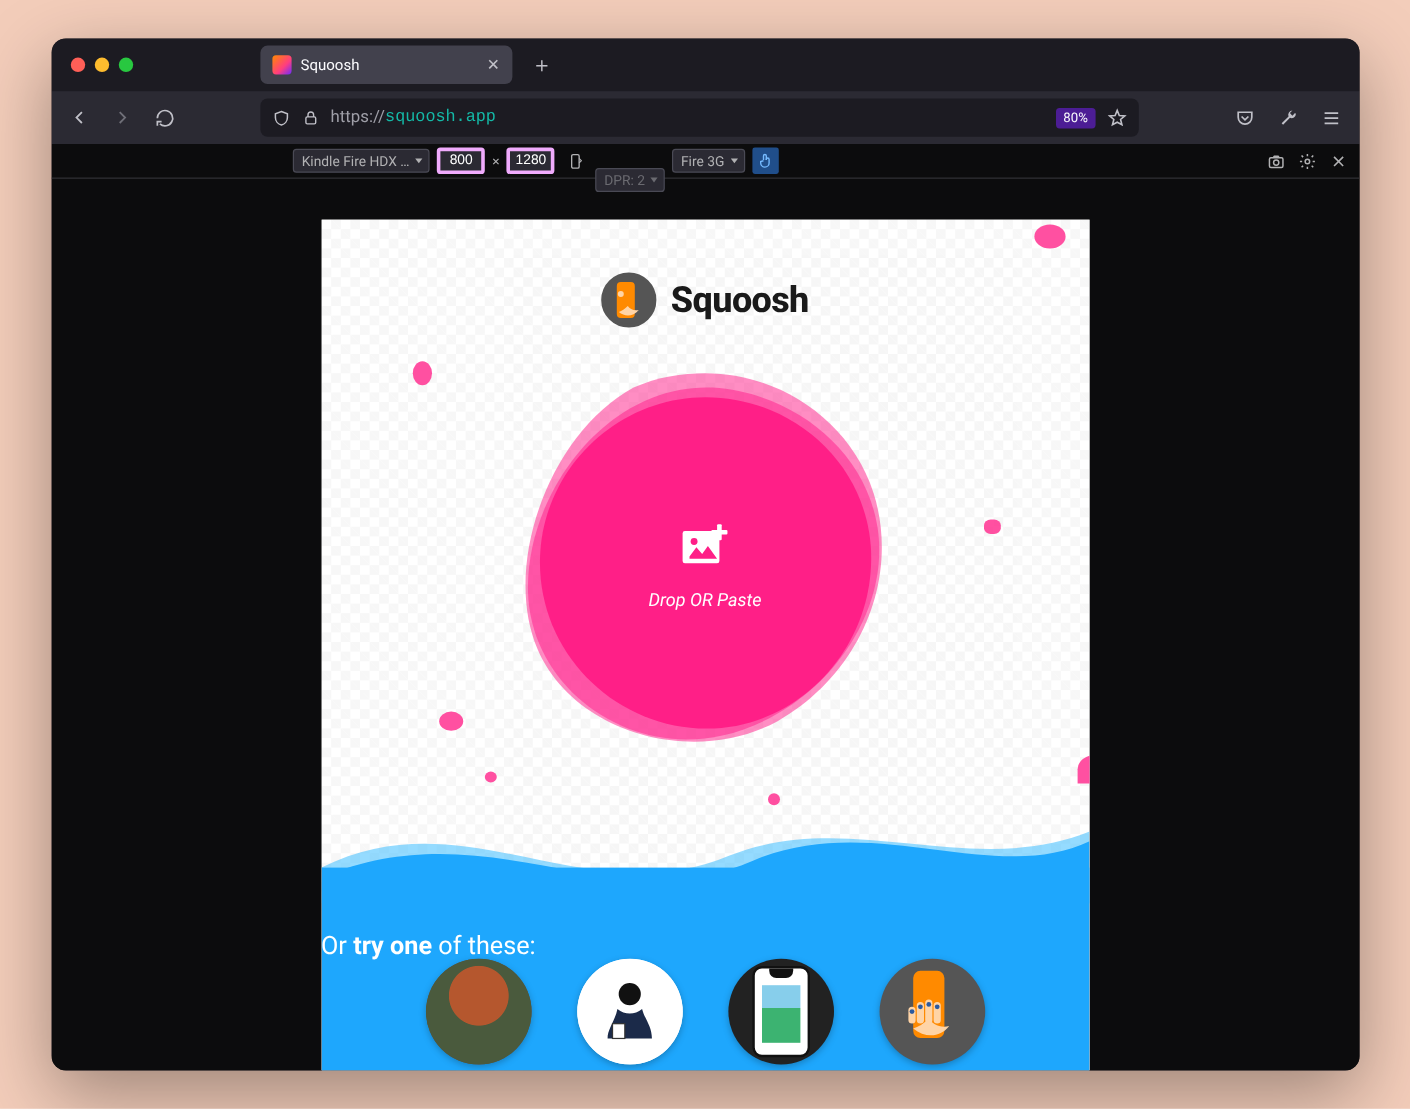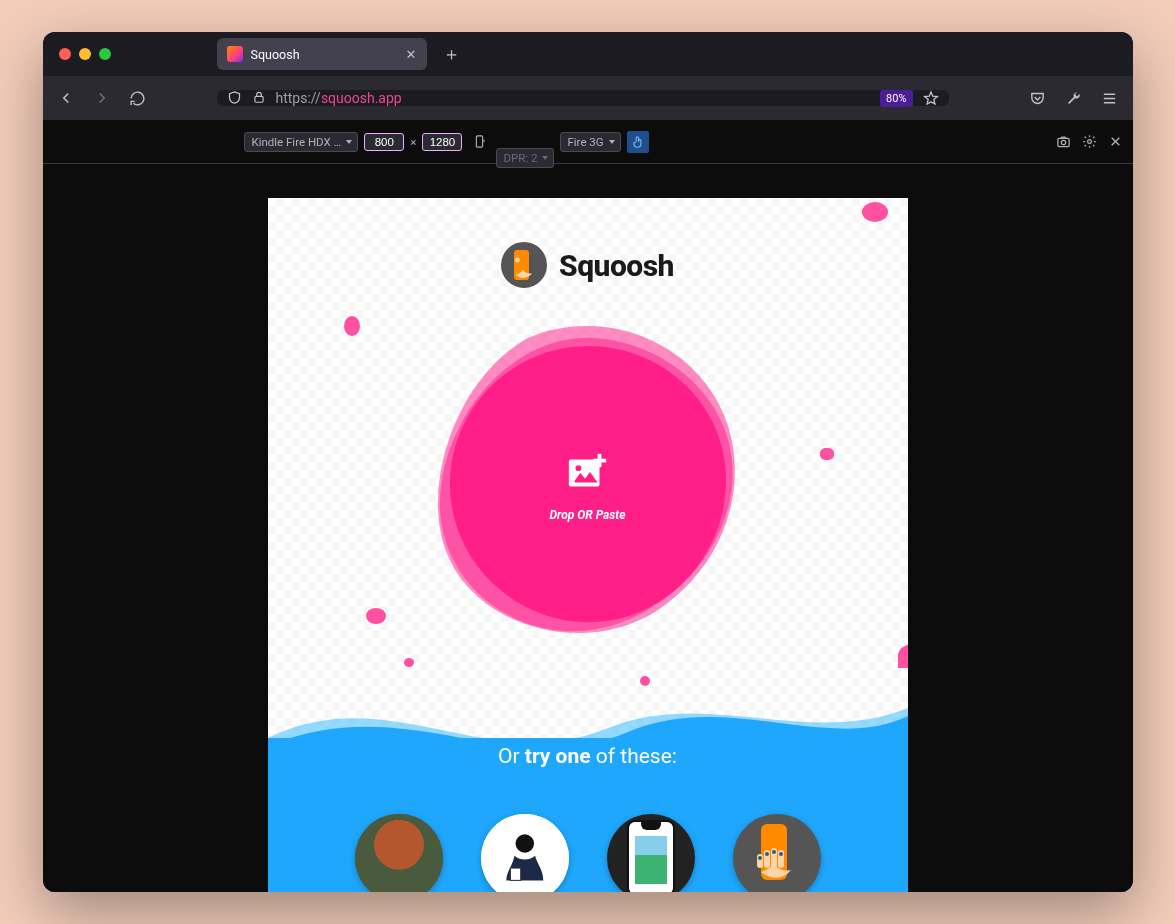--- a/index.html
+++ b/index.html
@@ -64,33 +64,33 @@
     align-items:center;
     padding:0 12px;
     gap:14px;
   }
   .tbtn { color:#c0c0c8; width:22px; height:22px; display:flex; align-items:center; justify-content:center; }
   .tbtn.dim { color:#6f6f78; }
   .urlbar {
     flex:1;
     background:#1c1b22;
     border-radius:6px;
-    height:16px;
+    height:32px;
     display:flex;
-    align-items:flex-start;
+    align-items:center;
     padding:0 10px;
     gap:10px;
     color:#c0c0c8;
   }
   .urlbar .url { flex:1; font-size:14px; color:#9f9fa8; display:flex; align-items:center; }
-  .urlbar .url .host { color:#ec4899; }
+  .urlbar .url .host { color:#14b8a6;font-family:Liberation Mono, monospace; }
   .zoom-badge { background:#4c1d95; color:#fbfbfe; font-size:11px; padding:2px 6px; border-radius:3px; }
   
   .devbar {
-    height:44px;
+    height:29px;
     background:#0c0c0d;
     border-bottom:1px solid #38383d;
     display:flex;
     align-items:center;
     color:#b1b1b3;
     font-size:11.5px;
   }
   .devbar-inner { display:flex; gap:6px; align-items:center; margin:0 auto; }
   .devsel {
     background:#2b2a33;
@@ -99,21 +99,21 @@
     padding:2px 16px 2px 6px;
     color:#b1b1b3;
     position:relative;
     white-space:nowrap;
   }
   .devsel::after{content:"";position:absolute;right:5px;top:50%;transform:translateY(-50%);width:0;height:0;border-left:3px solid transparent;border-right:3px solid transparent;border-top:4px solid #b1b1b3;}
   .devsel.dpr{color:#6a6a70;margin-top:32px;}
   .devsel.dpr::after{border-top-color:#6a6a70;}
   .devinput {
     background:#2b2a33;
-    border:1px solid #f0abfc;
+    border:3px solid #f0abfc;
     border-radius:3px;
     padding:2px 4px;
     color:#fff;
     width:40px;
     text-align:center;
     font-size:11.5px;
   }
   .devmul { color:#b1b1b3; }
   .devicon { width:22px; height:22px; display:flex; align-items:center; justify-content:center; color:#b1b1b3; border-radius:2px;}
   .devicon.active { background:#204e8a; color:#75baff; }
@@ -156,25 +156,25 @@
   .spot.s7{width:10px;height:9px;left:136px;top:460px;}
   
   .brand { position:absolute; top:44px; left:0; right:0; display:flex; flex-direction:column; align-items:center; }
   .brand-row{display:flex;align-items:center;gap:12px;}
   .brand-logo{width:46px;height:46px;border-radius:50%;background:#555;border:3px solid #555;display:flex;align-items:center;justify-content:center;overflow:hidden;}
   .brand-name{font-size:30px;font-weight:800;color:#1a1a1a;letter-spacing:-.5px;}
   
   .blob-wrap{position:absolute;left:50%;top:118px;transform:translateX(-50%);width:340px;height:340px;}
   .blob-svg{width:100%;height:100%;}
   .blob-inner{position:absolute;inset:0;display:flex;flex-direction:column;align-items:center;justify-content:center;color:#fff;gap:12px;}
-  .blob-inner .hint{font-style:italic;font-size:12px;font-weight:bold;}
+  .blob-inner .hint{font-style:italic;font-size:15px;}
   
   .wave{position:absolute;left:0;right:0;top:490px;}
   .bluefill{position:absolute;left:0;right:0;top:540px;height:600px;background:#1ea7fd;}
-  .tryrow{position:absolute;left:0;right:0;top:546px;text-align:center;color:#fff;font-size:21px;}
+  .tryrow{position:absolute;left:0;right:0;top:594px;color:#fff;font-size:21px;}
   .samples{position:absolute;left:0;right:0;top:616px;display:flex;justify-content:center;gap:38px;}
   .sample{width:88px;height:88px;border-radius:50%;overflow:hidden;box-shadow:0 2px 6px rgba(0,0,0,.25);display:flex;align-items:center;justify-content:center;}
   .sample.a{background:#6b4a2e;}
   .sample.b{background:#fff;}
   .sample.c{background:#222;}
   .sample.d{background:#555;}
   .phone{width:48px;height:76px;background:#fff;border-radius:8px;border:2px solid #111;position:relative;}
   .phone::before{content:"";position:absolute;top:0;left:12px;right:12px;height:8px;background:#111;border-radius:0 0 6px 6px;}
   .phone::after{content:"";position:absolute;left:6px;right:6px;top:14px;height:48px;background:linear-gradient(#87ceeb 40%,#3cb371 40%);}
   .red-panda{width:100%;height:100%;background:radial-gradient(circle at 50% 35%,#b5572e 0 34%,transparent 35%),radial-gradient(circle at 35% 28%,#fff 0 6%,transparent 7%),radial-gradient(circle at 65% 28%,#fff 0 6%,transparent 7%),#4a5a3d;}

